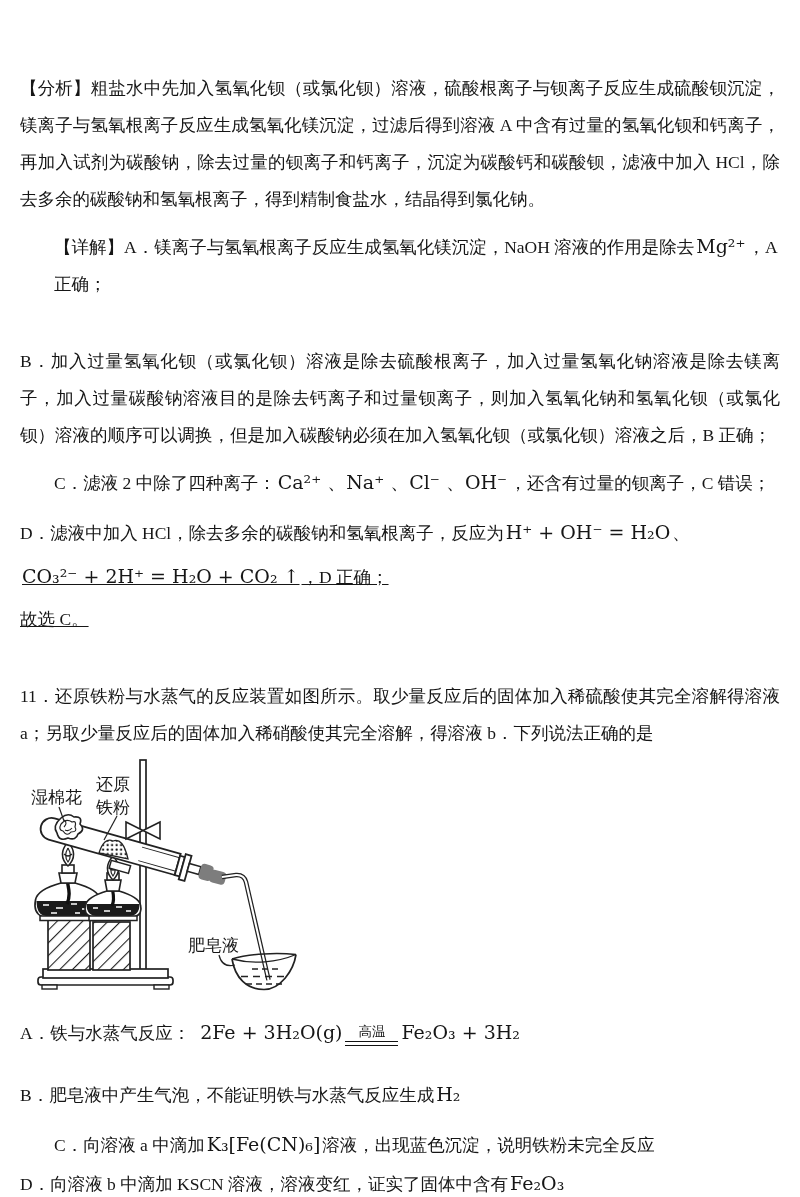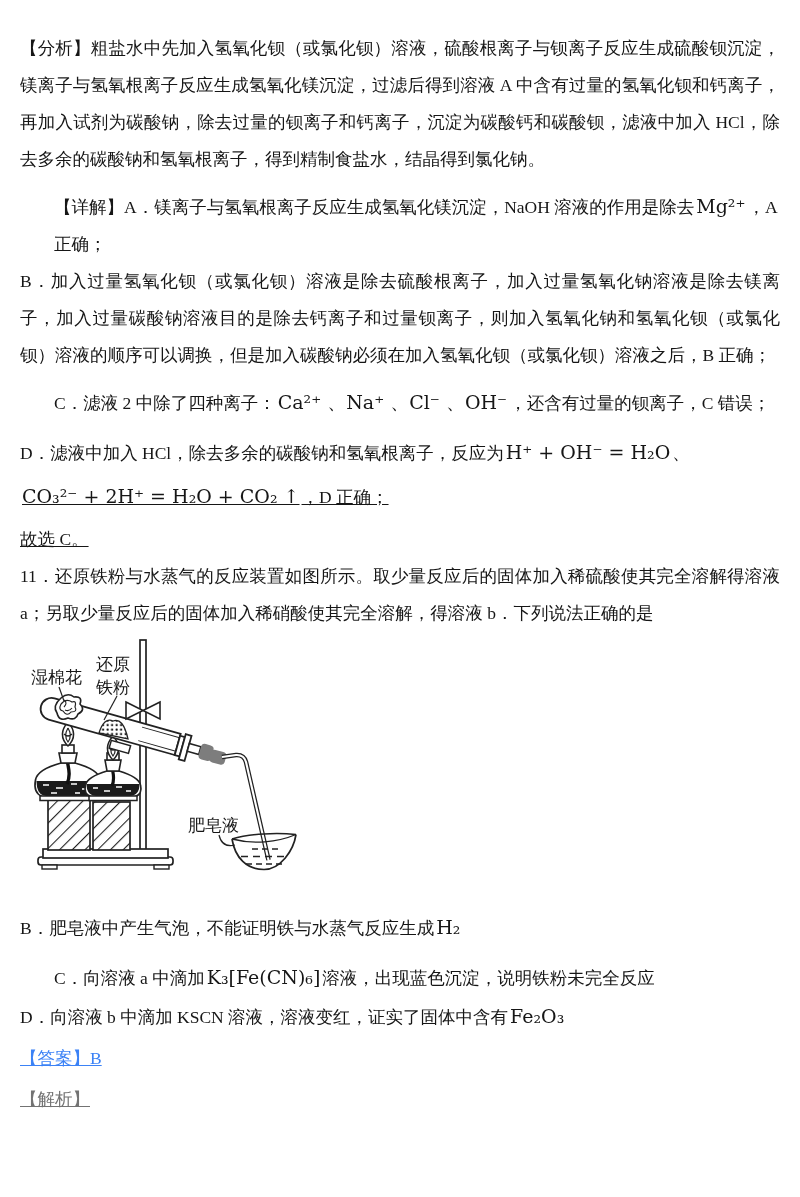--- a/index.html
+++ b/index.html
@@ -1,20 +1,20 @@
 <!DOCTYPE html>
 <html><head>
 <meta charset="utf-8">
 <style>
   html,body{margin:0;padding:0;background:#fff;}
   .page{width:800px;height:1197px;box-sizing:border-box;background:#fff;
         padding:30px 20px 10px 20px;color:#161616;
         font-family:"Liberation Serif","DejaVu Serif",serif;font-size:17.5px;overflow:hidden;}
   p{margin:0;line-height:37px;}
-  .j{text-align:justify;}
+  .j{text-align:justify;margin-top:40px;}
   .fm{font-family:"DejaVu Serif","Liberation Serif",serif;font-size:19px;padding:0 2px;white-space:nowrap;}
   .mt10{margin-top:10px;margin-left:34px;} .mt12{margin-top:12px;} .mt8{} .mt4{margin-top:4px;text-decoration:underline;}
   .mt20{margin-top:20px;}
   .eqline{line-height:40px;}
   .optA{line-height:46px;}
   .optA .lhs{margin-left:8px;}
   .cond{display:inline-block;vertical-align:3px;text-align:center;margin:0 1px;}
   .cond-label{display:block;font-size:13.5px;line-height:15px;padding:0 13px;}
   .cond-lines{display:block;height:2.6px;border-top:1.7px solid #111;border-bottom:1.7px solid #111;margin-top:2px;}
   .answer-p{color:#3b82f6;} .explain-p{color:#737373;}
@@ -139,20 +139,21 @@
       <text x="15" y="45">湿棉花</text>
       <path d="M 43,49 L 48,63" stroke="#222" stroke-width="1.2" fill="none"></path>
       <text x="80" y="32">还原</text>
       <text x="80" y="55">铁粉</text>
       <path d="M 101,58 L 88,82" stroke="#222" stroke-width="1.2" fill="none"></path>
       <text x="172" y="193">肥皂液</text>
       <path d="M 203,197 C 205,206 210,209 219,207" stroke="#222" stroke-width="1.2" fill="none"></path>
     </svg>
   </div>
 
+  <p class="optA"><span>A．铁与水蒸气反应：</span><span class="fm lhs">2Fe + 3H₂O(g)</span><span class="cond"><span class="cond-label">高温</span><span class="cond-lines"></span></span><span class="fm">Fe₂O₃ + 3H₂</span></p>
 
   <p class="mt20"><span>B．肥皂液中产生气泡，不能证明铁与水蒸气反应生成</span><span class="fm">H₂</span></p>
 
   <p class="eqline mt10"><span>C．向溶液 a 中滴加</span><span class="fm">K₃[Fe(CN)₆]</span><span>溶液，出现蓝色沉淀，说明铁粉未完全反应</span></p>
 
   <p class="mt8"><span>D．向溶液 b 中滴加 KSCN 溶液，溶液变红，证实了固体中含有</span><span class="fm">Fe₂O₃</span></p>
 
   <p class="mt4 answer-p"><span>【答案】</span><span>B</span></p>
 
   <p class="mt4 explain-p"><span>【解析】</span></p>

